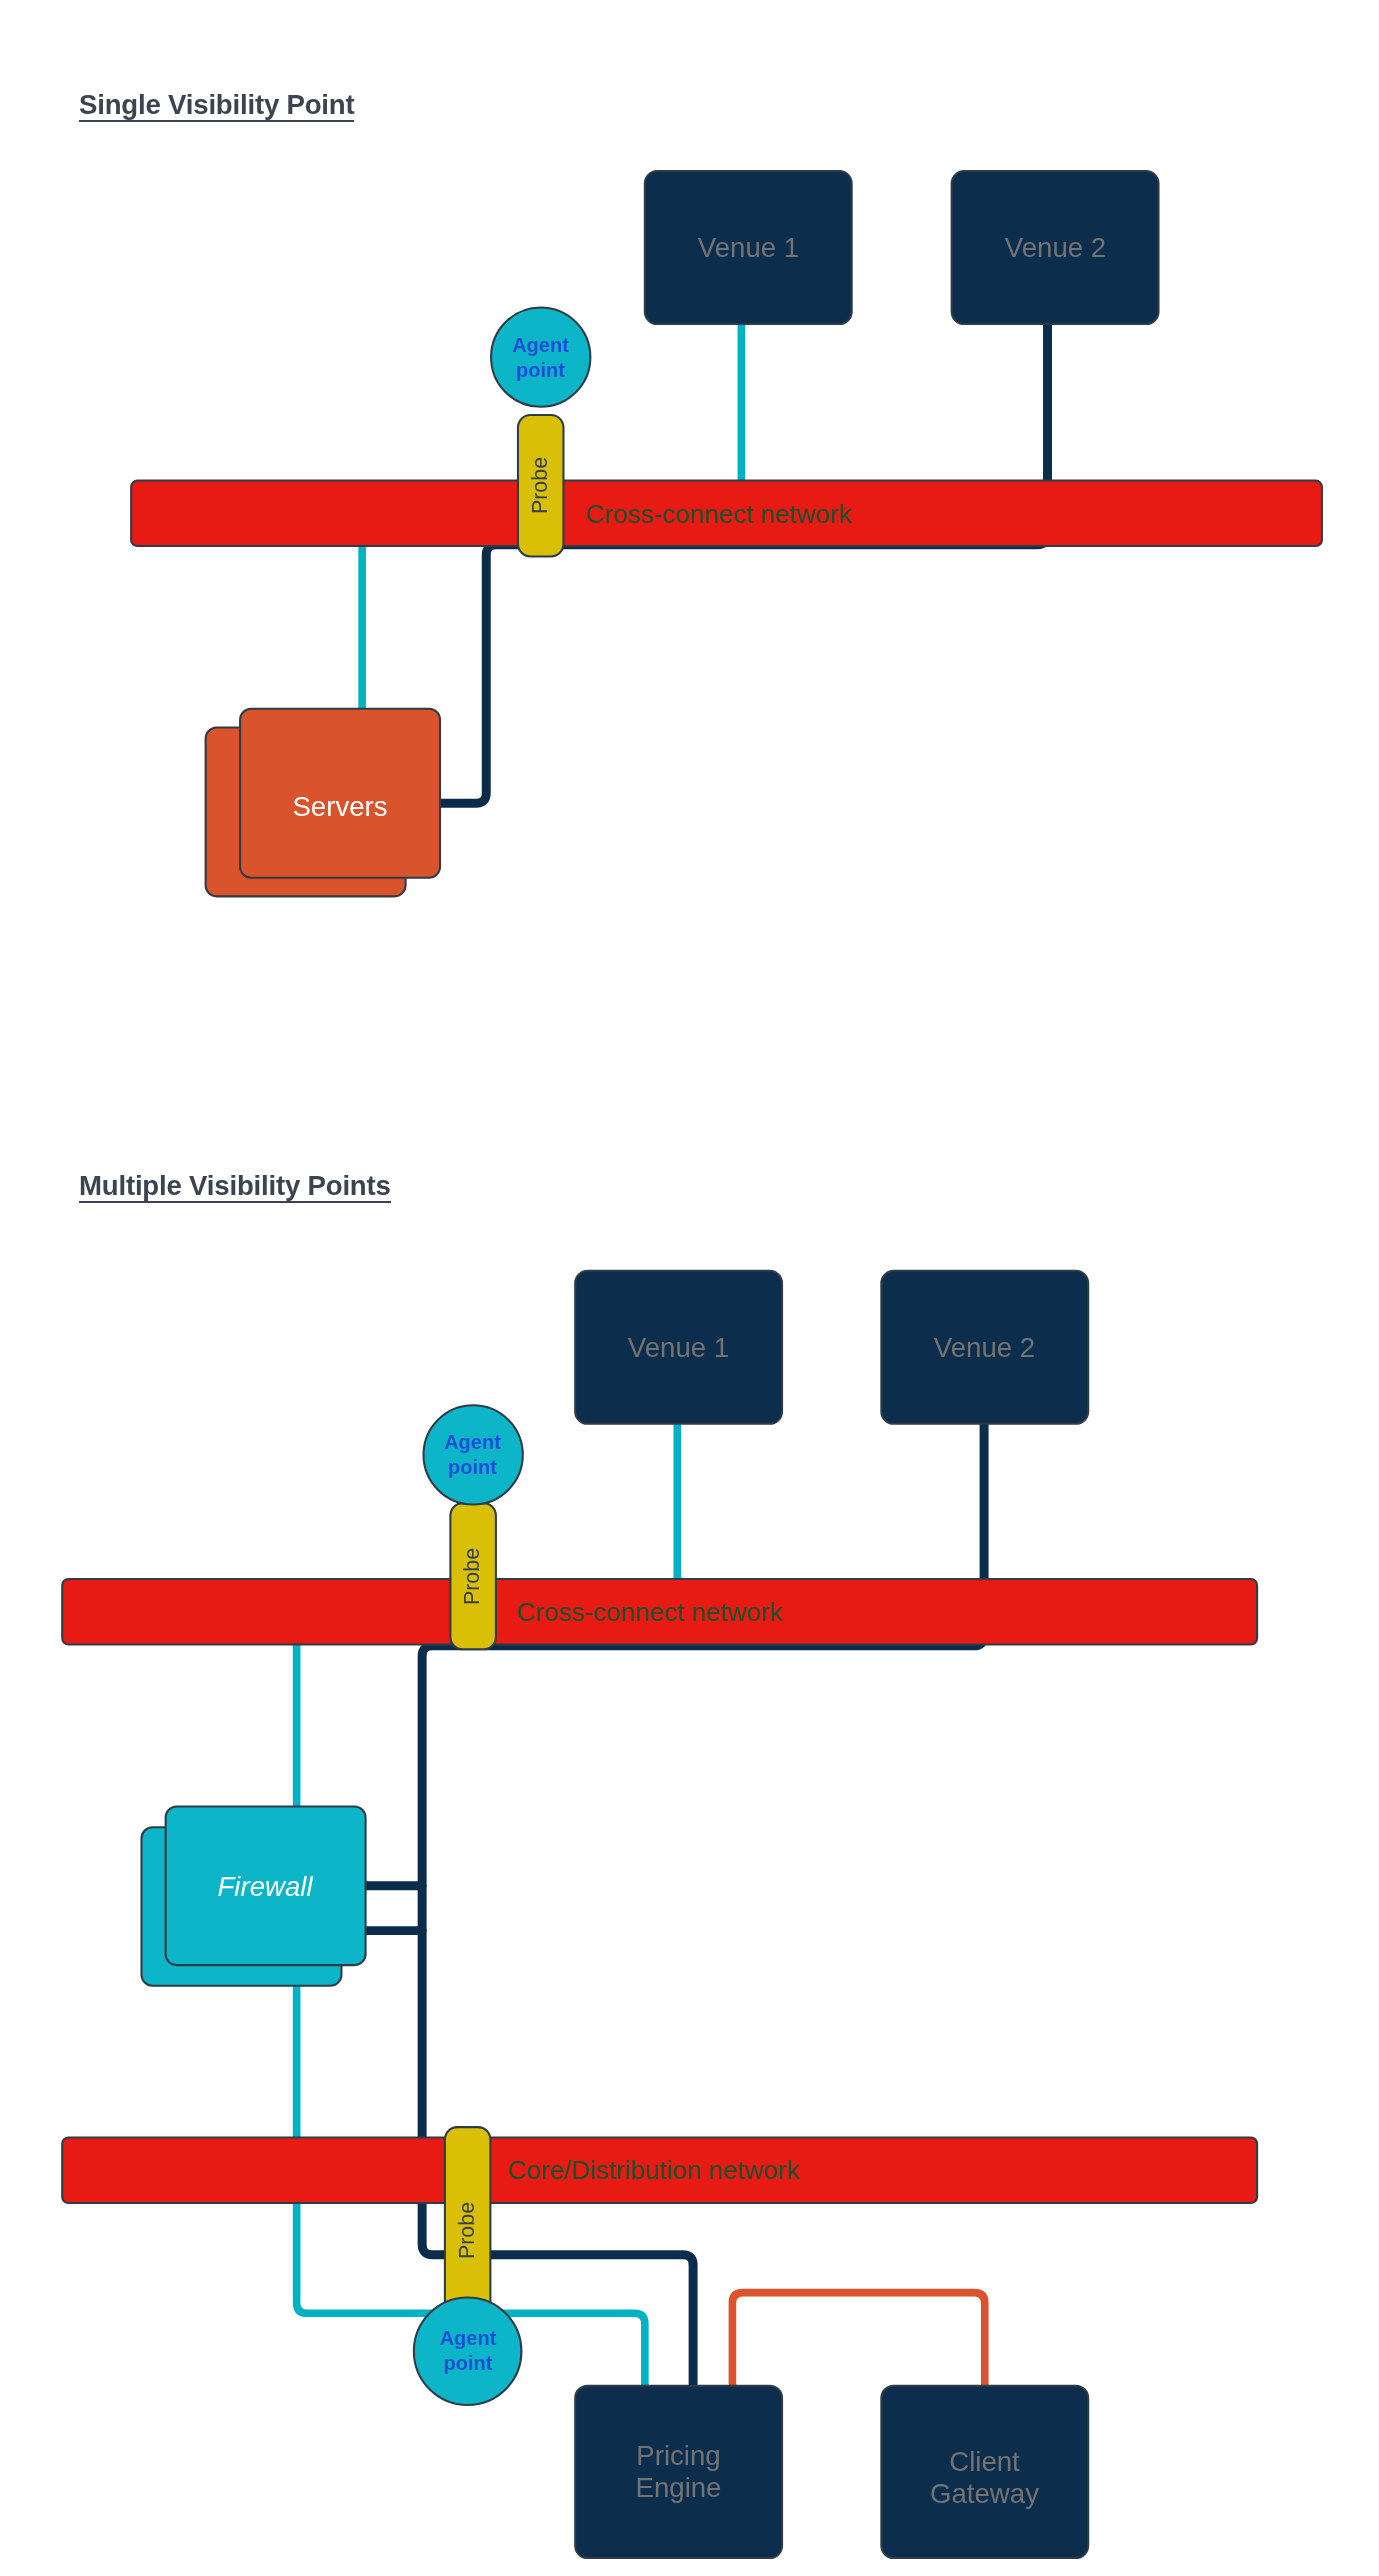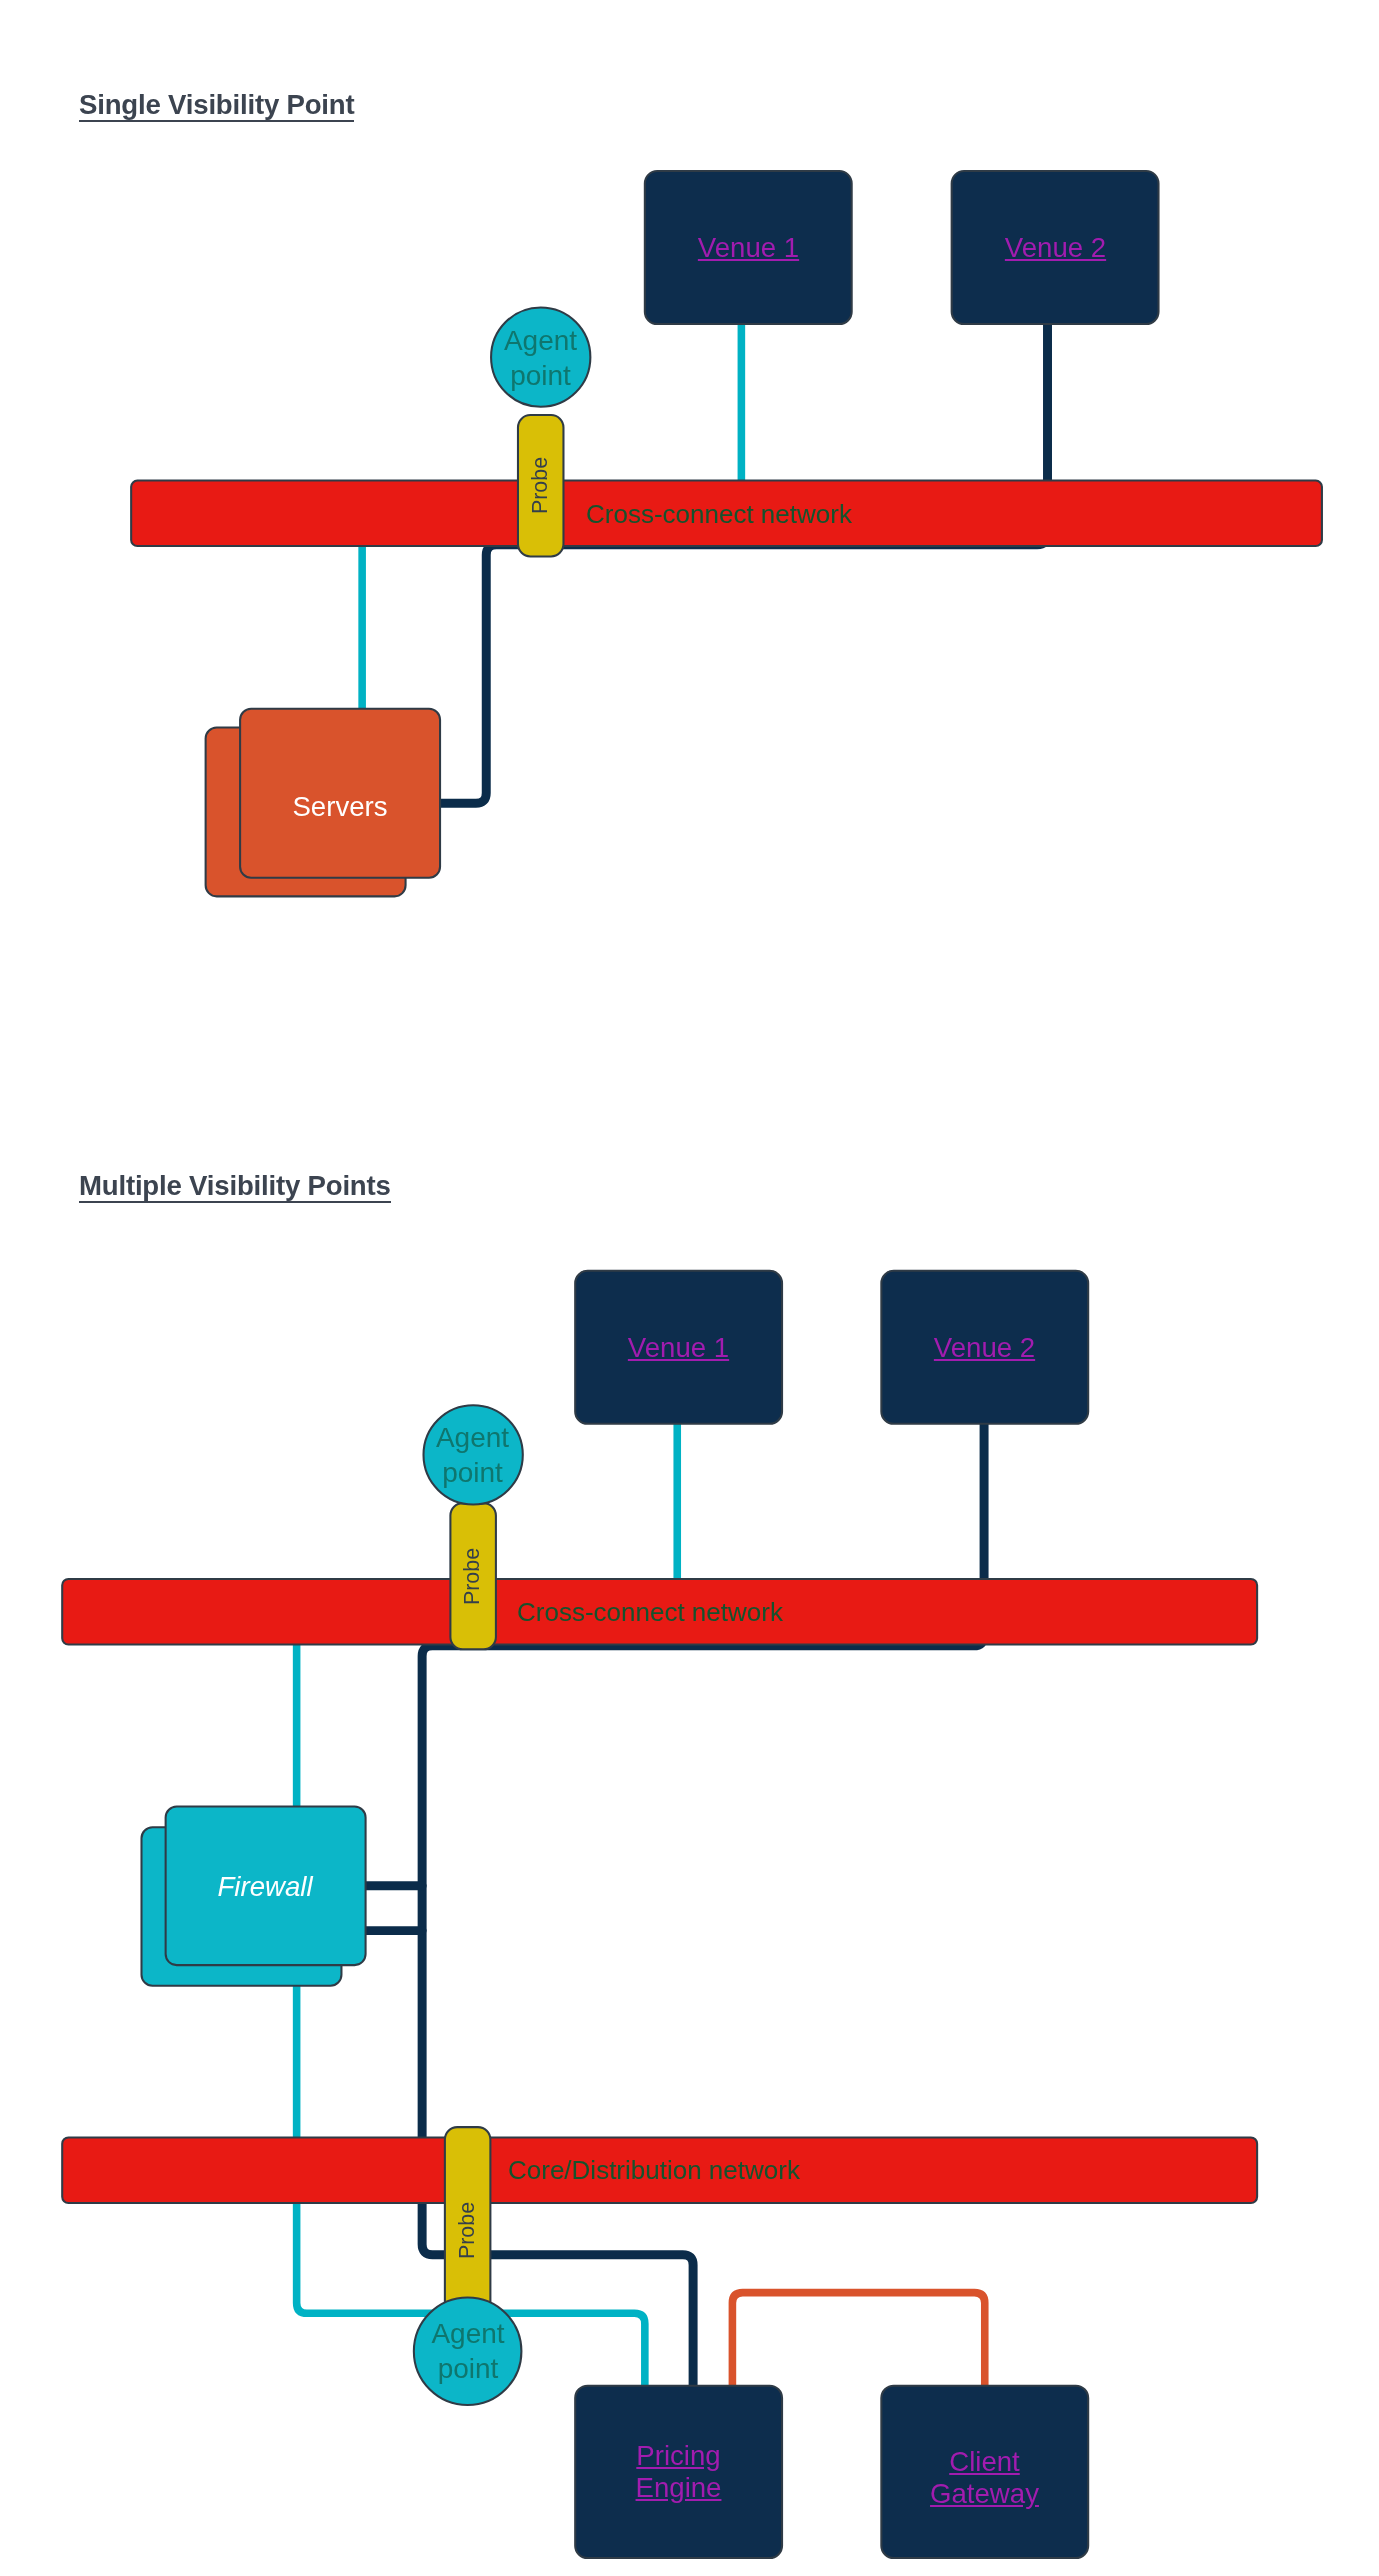--- a/index.html
+++ b/index.html
@@ -25,25 +25,25 @@
   }
   .node-label{
     position:absolute;
     display:flex;
     align-items:center;
     justify-content:center;
     text-align:center;
     pointer-events:none;
     white-space:pre-line;
   }
-  .lbl-venue{font-size:27.6px;color:#a21caf;font-family:"Liberation Sans", sans-serif;text-decoration:underline;}
+  .lbl-venue{font-size:27.6px;color:#737373;font-family:"Liberation Sans", sans-serif;}
   .lbl-servers{font-size:27.6px;color:#ffffff;font-family:"Liberation Sans", sans-serif;}
   .lbl-firewall{font-size:27.6px;color:#ffffff;font-family:"Liberation Sans", sans-serif;font-style:italic;}
   .lbl-bar{font-size:26px;color:#14532d;font-family:"Liberation Sans", sans-serif;}
-  .lbl-agent{font-size:28px;color:#0f766e;font-weight:normal;line-height:1.25;font-family:"Liberation Sans", sans-serif;}
+  .lbl-agent{font-size:20px;color:#1d4ed8;font-weight:bold;line-height:1.25;font-family:"Liberation Sans", sans-serif;}
   .lbl-probe{
     font-size:21.4px;color:#343f4b;font-weight:normal;
     font-family:"Liberation Sans", sans-serif;
     transform:rotate(-90deg);
     transform-origin:center center;
   }
   .bar-text{position:absolute;display:flex;align-items:center;}
 </style>
 </head>
 <body>

